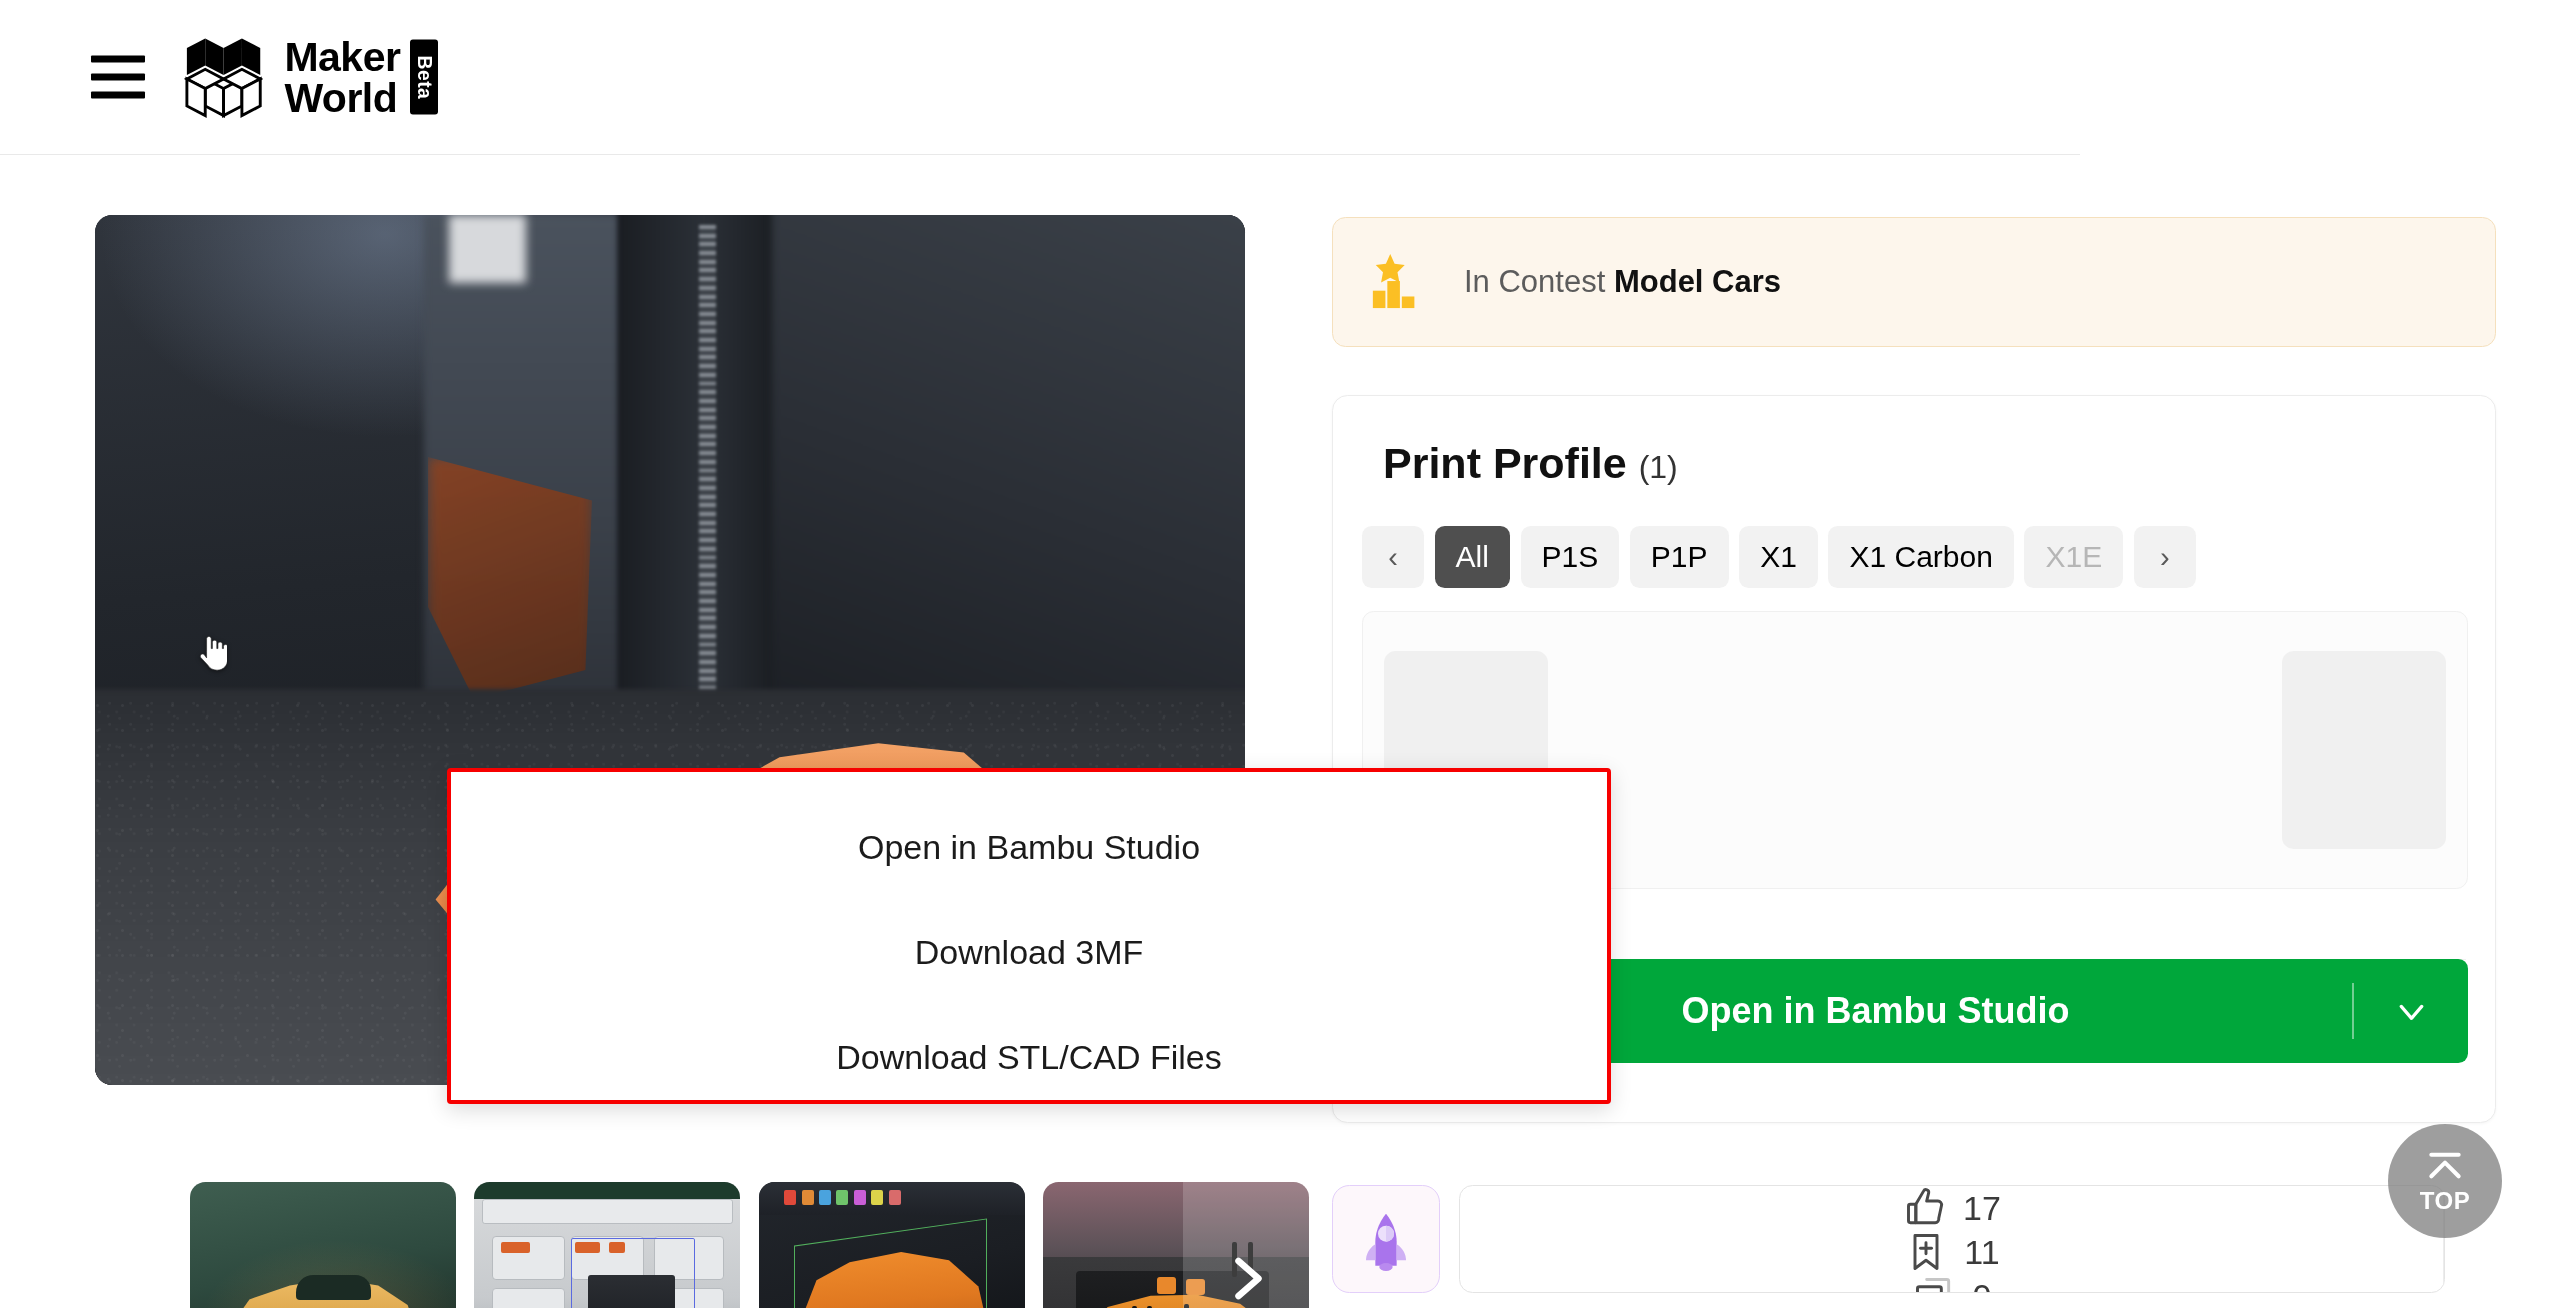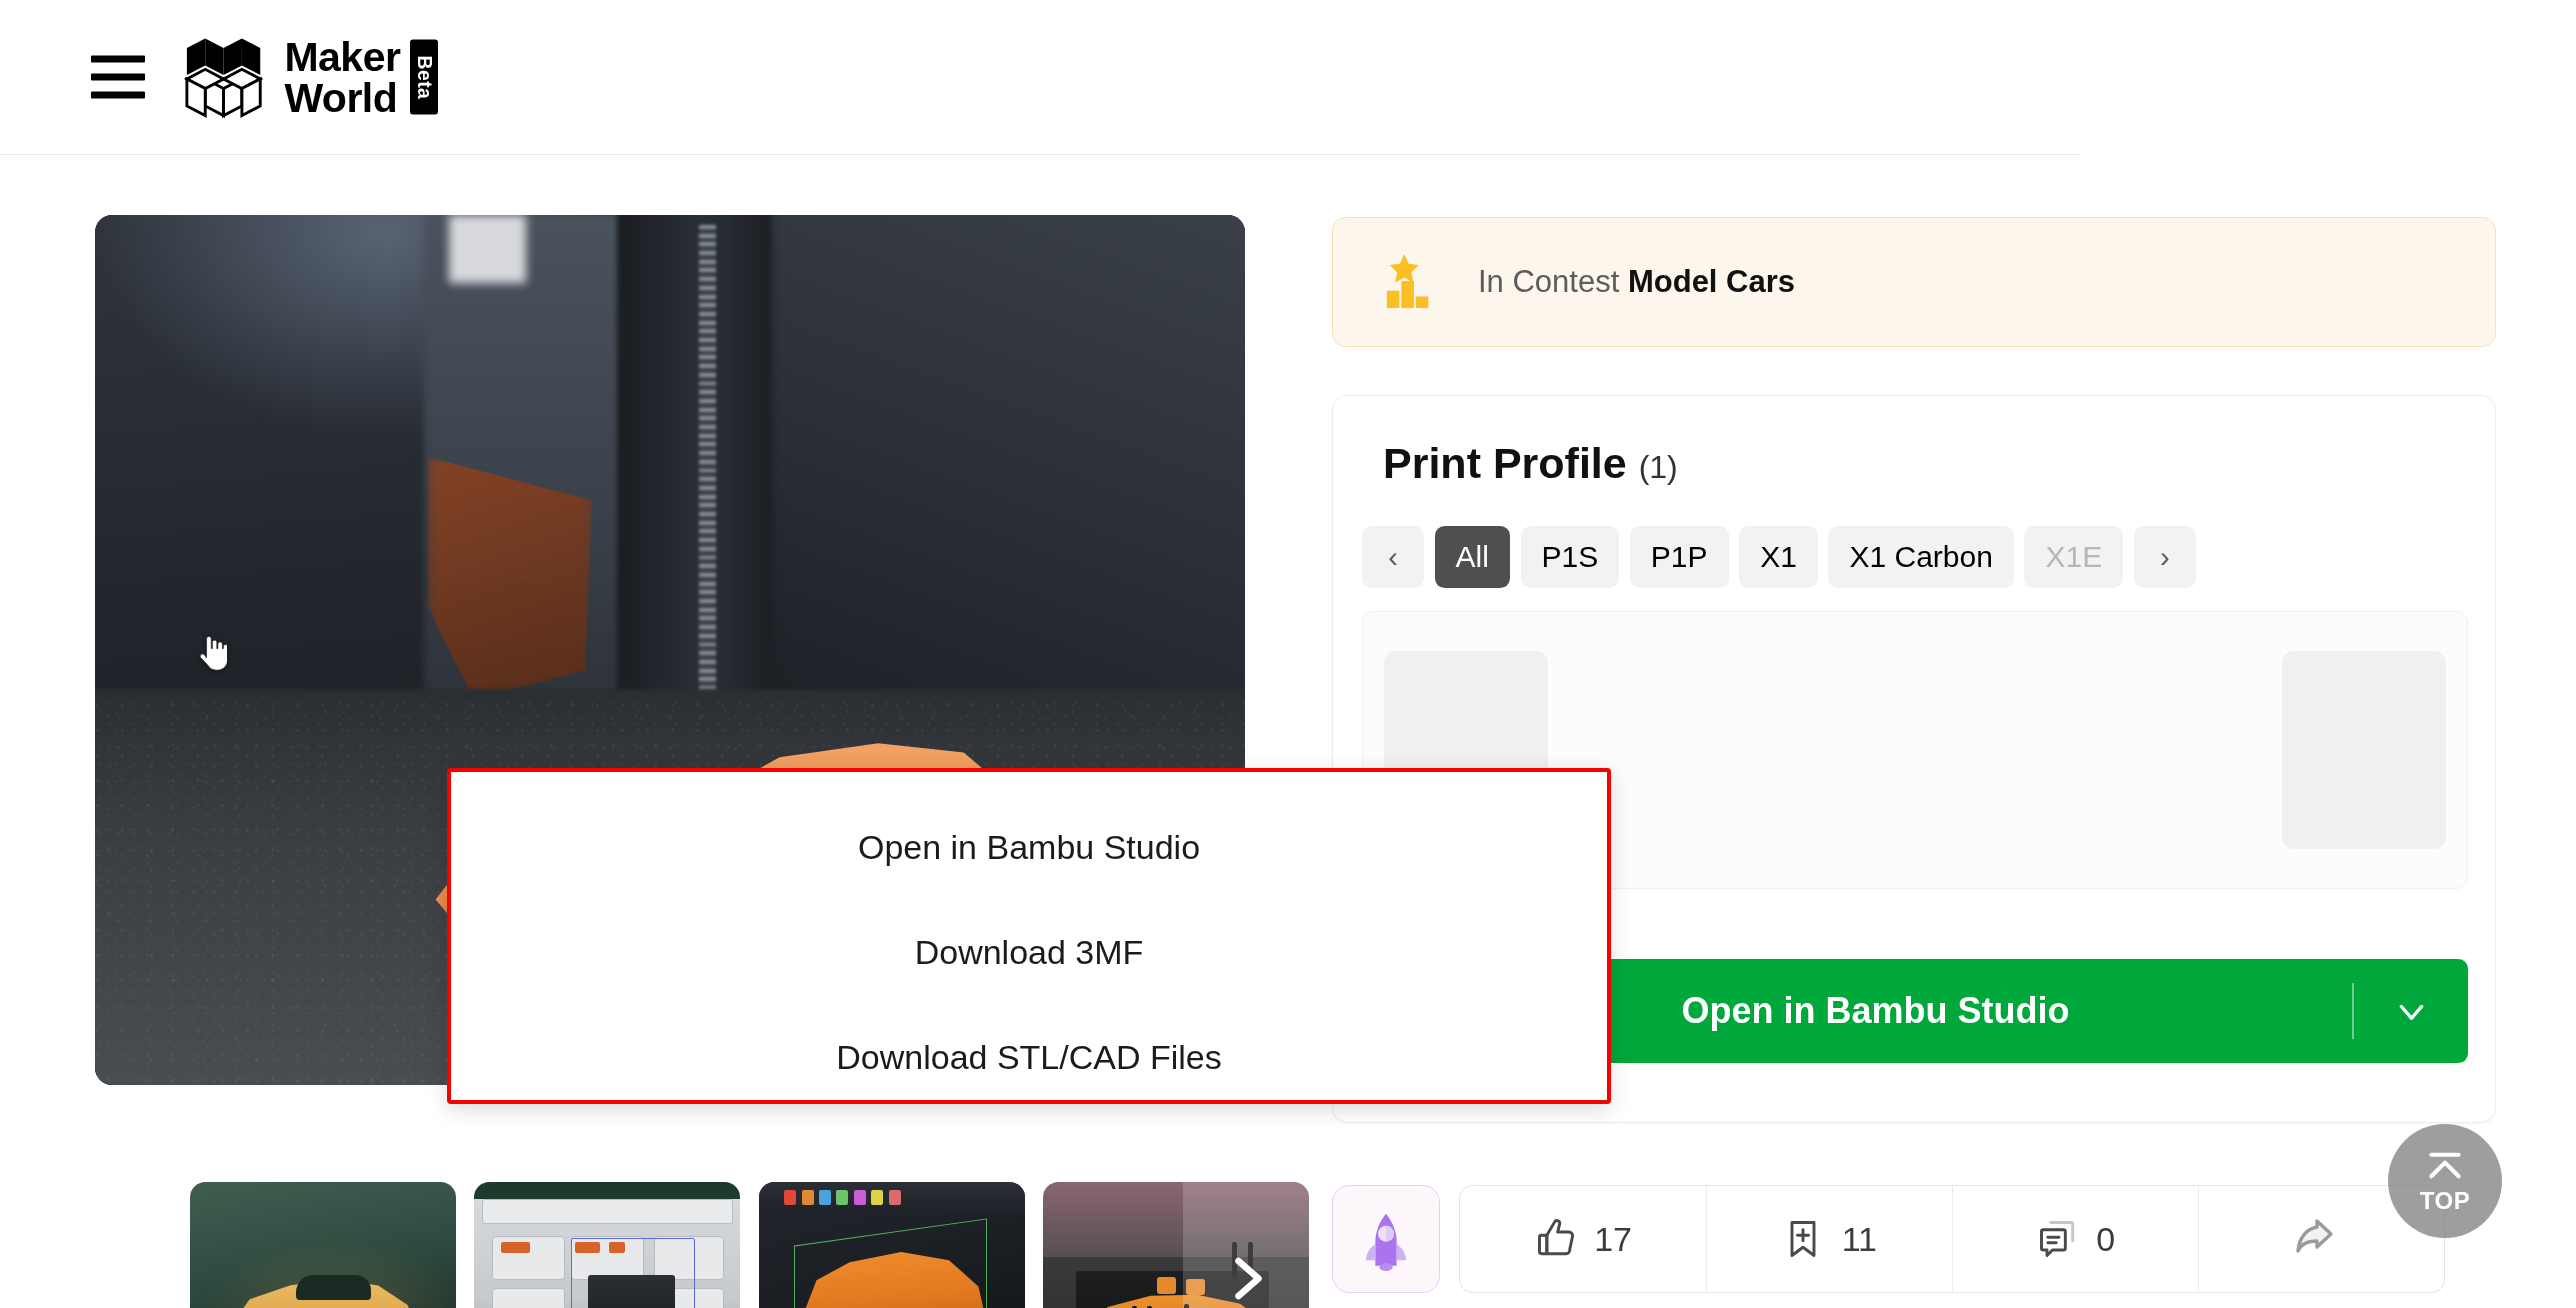--- a/index.html
+++ b/index.html
@@ -246,21 +246,21 @@
     display: flex; align-items: center; justify-content: center;
     cursor: pointer;
   }
 
   
   .right { position: absolute; left: 1332px; top: 0px; width: 1164px; }
 
   .contest {
     position: relative; margin-top: 60px; width: 1164px; height: 130px;
     background: #fdf6ec; border: 1px solid #f5e0bd; border-radius: 13.5px;
-    display: flex; align-items: center; padding-left: 50px; gap: 39px;
+    display: flex; align-items: center; padding-left: 36px; gap: 39px;
     cursor: pointer;
   }
   .contest-text { font-size: 31px; color: #5c5c5c; }
   .contest-text b { color: #111; font-weight: 700; }
 
   .profile-card {
     position: relative; margin-top: 48px; width: 1164px; height: 728px;
     background: #fff; border: 1px solid #ececec; border-radius: 15.5px;
     box-shadow: 0 1px 2.9px rgba(0,0,0,.04);
   }
@@ -327,21 +327,21 @@
 
   
   .stats { position: absolute; left: 1332px; top: 1028px; display: flex; align-items: center; gap: 19.3px; }
   .boost {
     width: 108px; height: 108px; border-radius: 17.4px;
     background: #fdf7fb; border: 1.9px solid #e3cffa;
     display: flex; align-items: center; justify-content: center; cursor: pointer;
   }
   .stat-group {
     display: flex; width: 986px; height: 108px;
-    border: 1px solid #e4e4e4; border-radius: 13.5px; background: #fff; overflow: hidden;
+    border: 1px solid #e4e4e4; border-radius: 13.5px; background: #fff; overflow: hidden; flex-direction: column;
   }
   .stat {
     flex: 1; display: flex; align-items: center; justify-content: center; gap: 16.4px;
     border-right: 1px solid #ececec; cursor: pointer;
   }
   .stat:last-child { border-right: none; }
   .stat-num { font-size: 34px; color: #3b3b3b; }
 </style>
 </head>
 <body>

